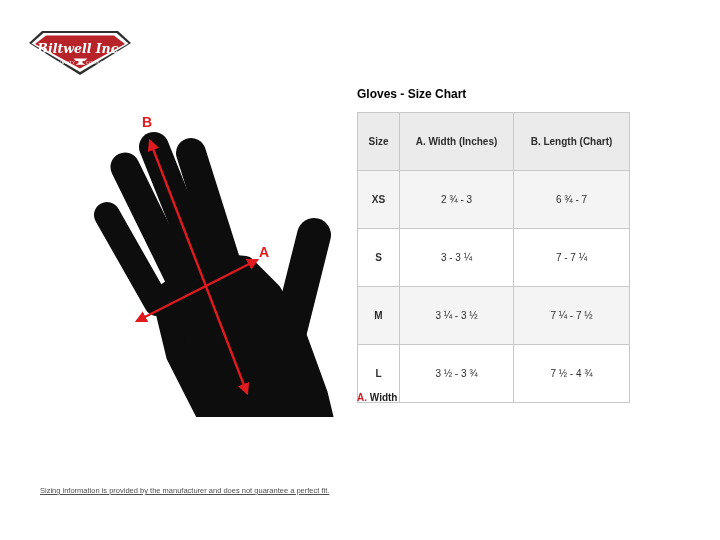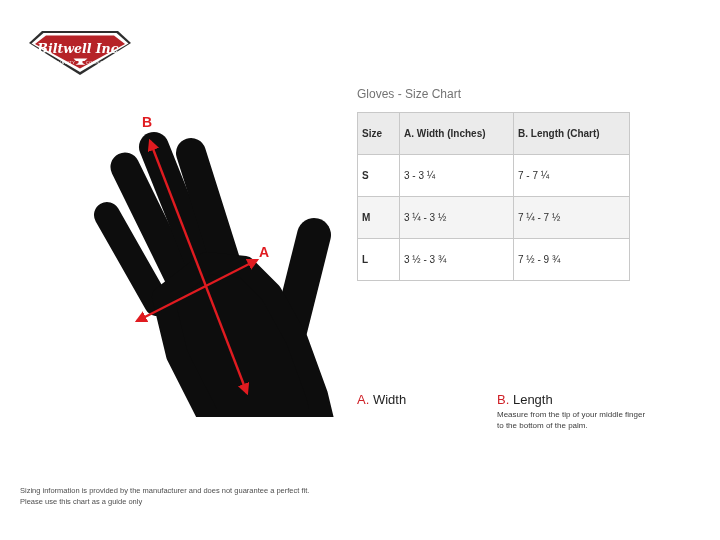--- a/index.html
+++ b/index.html
@@ -8,43 +8,43 @@
     font-family:"Liberation Sans",sans-serif;color:#2d2d2d;
   }
   
   #logo{position:absolute;left:28px;top:30px;width:104px;height:46px;}
   
   #hand-wrap{position:absolute;left:85px;top:105px;width:260px;height:312px;}
   .diagram-label{position:absolute;font-weight:bold;font-size:14px;color:#e01b20;line-height:1;}
   #label-b{left:142px;top:115px;}
   #label-a{left:259px;top:245px;}
   
-  #chart-title{position:absolute;left:357px;top:87px;font-size:12px;font-weight:normal;color:#737373;}
+  #chart-title{position:absolute;left:357px;top:87px;font-size:12px;font-weight:bold;color:#000000;}
   #size-table{position:absolute;left:357px;top:112px;border-collapse:collapse;table-layout:fixed;}
   #size-table th,#size-table td{
-    border:1px solid #c8c8c8;height:33px;text-align:left;vertical-align:middle;
-    font-size:10px;padding:4px 4px;
+    border:1px solid #c8c8c8;height:33px;text-align:center;vertical-align:middle;
+    font-size:10px;padding:12px 4px;
   }
   #size-table th{background:#ebebeb;font-weight:bold;font-size:10px;}
   #size-table td.size-cell{font-weight:bold;}
   #size-table tr.odd td{background:#f4f4f4;}
   #size-table tr.even td{background:#ffffff;}
   .col-size{width:42px;}
   .col-width{width:114px;}
   .col-length{width:116px;}
   
   #measure-title{position:absolute;left:357px;top:365px;font-size:12px;font-weight:bold;color:#1f1f1f;}
   .measure-col{position:absolute;top:392px;}
   #measure-a{left:357px;width:138px;}
   #measure-b{left:497px;width:150px;}
-  .measure-head{font-size:13px;font-weight:normal;color:#1f1f1f;}
+  .measure-head{font-size:10px;font-weight:bold;color:#1f1f1f;}
   .measure-key{color:#cf2027;}
   .measure-body{margin-top:3px;font-size:8px;line-height:1.35;color:#3c3c3c;}
   
-  #footer{position:absolute;left:20px;top:486px;font-size:7.5px;line-height:1.45;color:#4f4f4f;}
+  #footer{position:absolute;left:40px;top:486px;font-size:7.5px;line-height:1.45;color:#4f4f4f;text-decoration:underline;}
 </style>
 </head>
 <body>
 
 <div id="stage">
 
   <svg id="logo" viewBox="0 0 104 46">
     <polygon points="14,1 90,1 103,13 52,45 1,13" fill="#2e2e2e"></polygon>
     <polygon points="15.5,3 88.5,3 100.5,13.5 52,42 3.5,13.5" fill="#ffffff"></polygon>
     <polygon points="18,5.5 86,5.5 97,14 52,38.5 7,14" fill="#b62328"></polygon>
@@ -86,50 +86,47 @@
         <col class="col-length">
       </colgroup>
     <thead>
       <tr>
         <th>Size</th>
         <th>A. Width (Inches)</th>
         <th>B. Length (Chart)</th>
       </tr>
     </thead>
     <tbody>
+      <tr class="odd">
+        <td class="size-cell">XS</td>
+        <td>2 ¾ - 3</td>
+        <td>6 ¾ - 7</td>
+      </tr>
       <tr class="even">
         <td class="size-cell">S</td>
         <td>3 - 3 ¼</td>
         <td>7 - 7 ¼</td>
       </tr>
       <tr class="odd">
         <td class="size-cell">M</td>
         <td>3 ¼ - 3 ½</td>
         <td>7 ¼ - 7 ½</td>
       </tr>
       <tr class="even">
         <td class="size-cell">L</td>
         <td>3 ½ - 3 ¾</td>
-        <td>7 ½ - 9 ¾</td>
+        <td>7 ½ - 4 ¾</td>
       </tr>
     </tbody>
   </table>
 
   <div id="measure-a" class="measure-col">
     <div class="measure-head">
       <span class="measure-key">A.</span>
       <span>Width</span>
     </div>
   </div>
-  <div id="measure-b" class="measure-col">
-    <div class="measure-head">
-      <span class="measure-key">B.</span>
-      <span>Length</span>
-    </div>
-    <div class="measure-body">Measure from the tip of your middle finger to the bottom of the palm.</div>
-  </div>
 
   <div id="footer">
     <div>Sizing information is provided by the manufacturer and does not guarantee a perfect fit.</div>
-    <div>Please use this chart as a guide only</div>
   </div>
 
 </div>
 
 </body></html>

